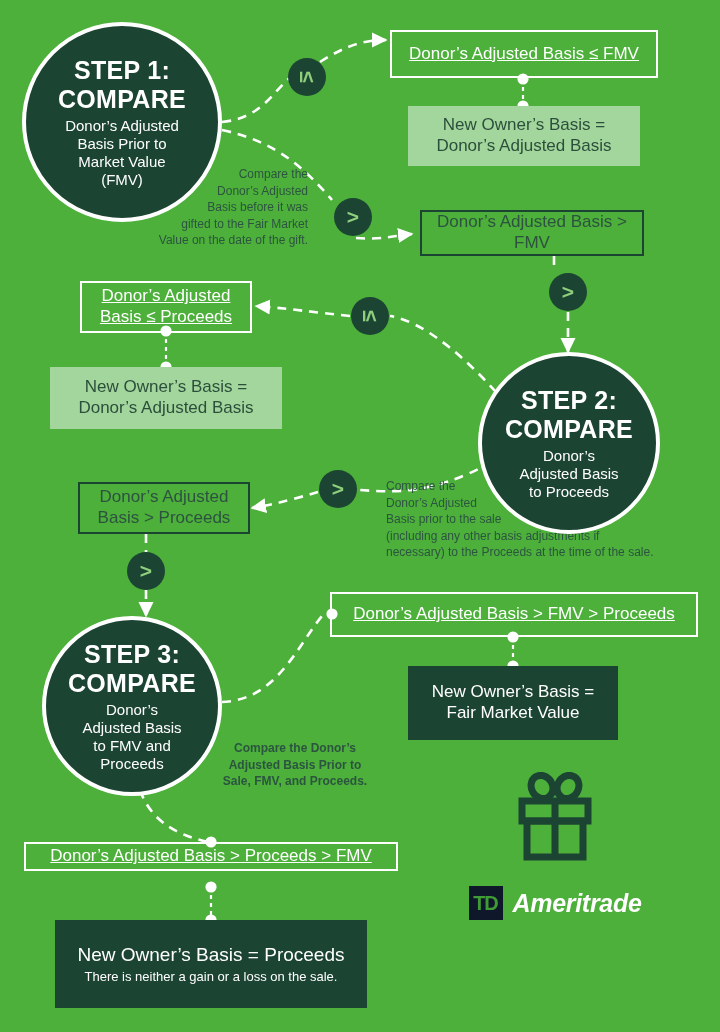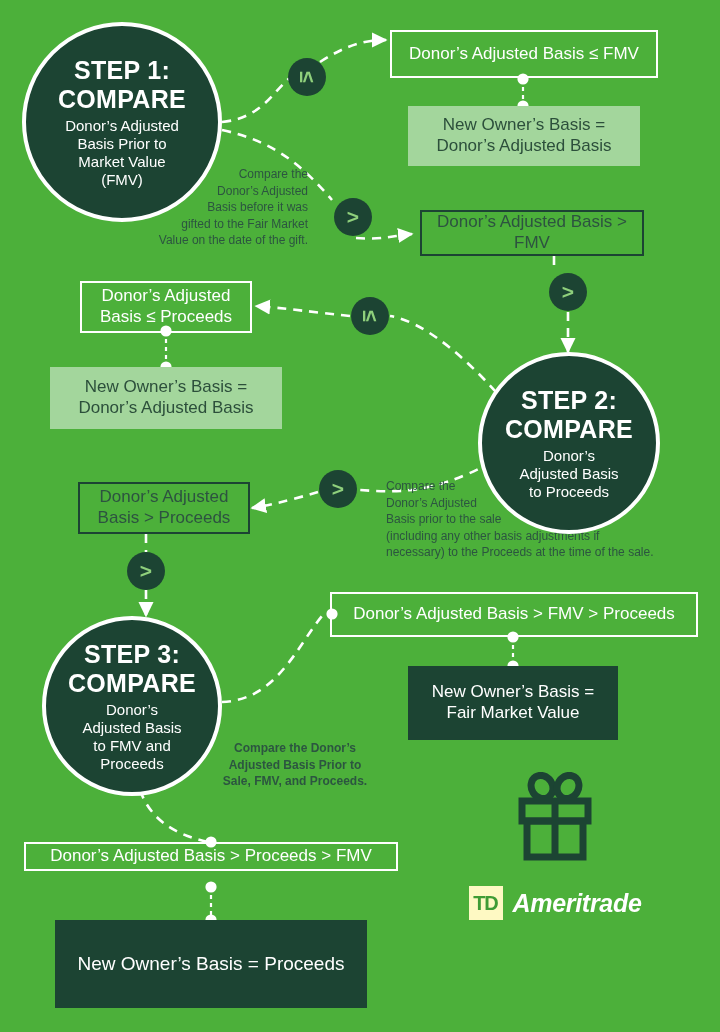--- a/index.html
+++ b/index.html
@@ -74,20 +74,21 @@
     text-align:center;
     z-index:4;
     line-height:1.22;
     white-space:pre-line;
   }
   .box-outline-light{
     border:2px solid #ffffff;
     color:#ffffff;
     background:transparent;
     font-size:17px;
+    text-decoration:underline;
   }
   .box-outline-dark{
     border:2px solid #1c4433;
     color:#2d5340;
     background:transparent;
     font-size:17px;
   }
   .box-fill-light{
     background:#a3d69c;
     color:#2c4f3b;
@@ -136,21 +137,21 @@
   }
   .td-logo{
     margin-top:18px;
     display:flex;
     align-items:center;
     justify-content:center;
     gap:10px;
   }
   .td-mark{
     width:34px;height:34px;
-    background:#fef9c3;
+    background:#0f172a;
     display:flex;align-items:center;justify-content:center;
     color:#3f9c35;
     font-size:20px;
     font-weight:700;
     letter-spacing:-1px;
   }
   .td-word{
     color:#ffffff;
     font-size:25px;
     font-weight:700;
@@ -280,20 +281,21 @@
 
   <div class="box box-outline-light" style="left:330px; top:592px; width:368px; height:45px;">Donor’s Adjusted Basis &gt; FMV &gt; Proceeds</div>
 
   <div class="box box-fill-dark" style="left:408px; top:666px; width:210px; height:74px;">New Owner’s Basis =
 Fair Market Value</div>
 
   <div class="box box-outline-light" style="left:24px; top:842px; width:374px; height:29px;">Donor’s Adjusted Basis &gt; Proceeds &gt; FMV</div>
 
   <div class="box box-fill-dark" style="left:55px; top:920px; width:312px; height:88px; flex-direction:column;">
     <span style="font-size:19px;">New Owner’s Basis = Proceeds</span>
+    <span class="sub-line">There is neither a gain or a loss on the sale.</span>
   </div>
 
   <div class="brand">
     <svg width="92" height="92" viewBox="0 0 92 92">
       <g fill="none" stroke="#1c4433" stroke-width="7">
         <ellipse cx="33" cy="15" rx="10.5" ry="12" transform="rotate(-32 33 15)"></ellipse>
         <ellipse cx="59" cy="15" rx="10.5" ry="12" transform="rotate(32 59 15)"></ellipse>
         <rect x="13" y="29" width="66" height="20"></rect>
         <rect x="18" y="49" width="56" height="36"></rect>
         <line x1="46" y1="29" x2="46" y2="85"></line>

